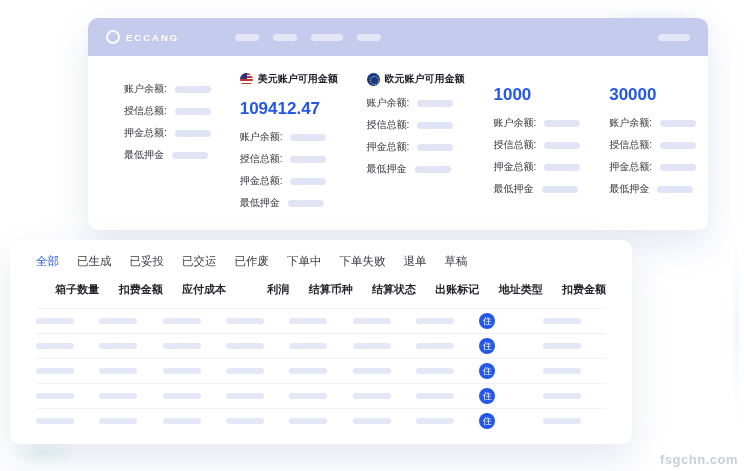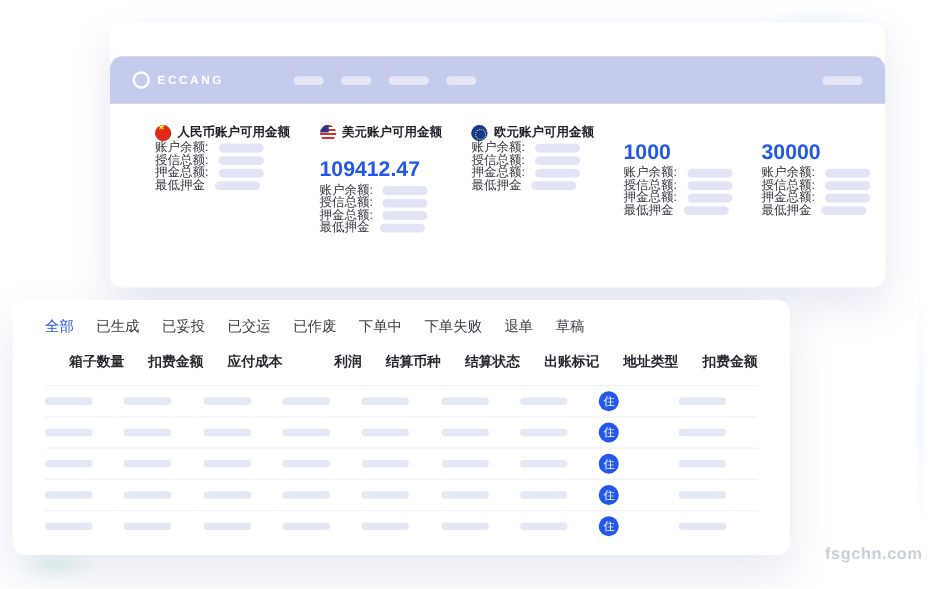--- a/index.html
+++ b/index.html
@@ -24,42 +24,42 @@
 
   
   .balance-card{
     position:absolute;left:88px;top:18px;width:620px;height:212px;
     background:#fff;border-radius:10px;
     box-shadow:0 14px 34px rgba(90,105,175,.16);
   }
   .card-header{
     height:38px;background:var(--header-bg);
     border-radius:10px 10px 0 0;
-    display:flex;align-items:center;gap:14px;padding:0 18px;margin-top:27px;
+    display:flex;align-items:center;gap:14px;padding:0 18px;
   }
   .logo{display:flex;align-items:center;gap:6px;margin-right:42px;}
   .logo-mark{
     width:14px;height:14px;border-radius:50%;
     border:2.5px solid rgba(255,255,255,.95);
     display:inline-block;
   }
   .logo-text{color:#fff;font-size:9.5px;font-weight:700;letter-spacing:2px;}
   .nav-pill{width:24px;height:7px;border-radius:3.5px;background:rgba(255,255,255,.55);display:inline-block;}
   .nav-pill.wide{width:32px;}
   .nav-pill.right{margin-left:auto;}
 
   .accounts{
     display:flex;justify-content:space-between;gap:8px;
     padding:16px 12px 0 36px;
   }
   .account{min-width:0;}
   .acc-title{display:flex;align-items:center;gap:5px;white-space:nowrap;}
   .acc-title-text{font-size:10px;font-weight:700;color:#1d1d28;}
   .acc-amount{font-size:17px;line-height:22px;font-weight:700;color:var(--accent);margin-top:12px;}
-  .acc-row{display:flex;align-items:center;gap:8px;height:10px;}
+  .acc-row{display:flex;align-items:center;gap:8px;margin-top:12px;height:10px;}
   .acc-label{font-size:10px;color:#34343e;white-space:nowrap;}
   .pill{width:36px;height:7px;border-radius:4px;background:var(--ph);display:inline-block;}
 
   
   .flag{width:13px;height:13px;border-radius:50%;position:relative;overflow:hidden;flex:none;box-shadow:inset 0 0 0 .5px rgba(0,0,0,.08);}
   .flag-cn{background:#e02a1b;}
   .flag-cn::after{content:'★';position:absolute;left:1.5px;top:-2.5px;font-size:8px;color:#ffd939;}
   .flag-us{background:repeating-linear-gradient(180deg,#c9342c 0 1.6px,#fff 1.6px 3.2px);}
   .flag-us::after{content:'';position:absolute;left:0;top:0;width:7px;height:6px;background:#2c3482;}
   .flag-eu{background:#123a93;}
@@ -89,21 +89,21 @@
     align-items:center;height:25px;border-top:1px solid #f0f2f8;
   }
   .td{display:flex;align-items:center;}
   .cell-pill{width:38px;height:6px;border-radius:3px;background:#e3e7f6;display:inline-block;}
   .badge{
     width:16px;height:16px;border-radius:50%;background:var(--accent);
     color:#fff;font-size:9px;display:flex;align-items:center;justify-content:center;
   }
 
   .watermark{
-    position:absolute;right:6px;bottom:21px;
+    position:absolute;right:6px;bottom:4px;
     font-size:13px;font-weight:700;color:#c9cfd6;
     text-shadow:0 1px 0 #fff;
     letter-spacing:.5px;
   }
 </style>
 </head>
 <body>
 
 <div class="stage">
 
@@ -114,24 +114,20 @@
         <span class="logo-text">ECCANG</span>
       </div>
       <span class="nav-pill"></span>
       <span class="nav-pill"></span>
       <span class="nav-pill wide"></span>
       <span class="nav-pill"></span>
       <span class="nav-pill right wide"></span>
     </header>
     <div class="accounts">
         <div class="account">
-    <div class="acc-title">
-      <span class="flag flag-cn"></span>
-      <span class="acc-title-text">人民币账户可用金额</span>
-    </div>
     <div class="acc-rows">
             <div class="acc-row">
     <span class="acc-label">账户余额:</span>
     <span class="pill"></span>
   </div>
             <div class="acc-row">
     <span class="acc-label">授信总额:</span>
     <span class="pill"></span>
   </div>
             <div class="acc-row">

